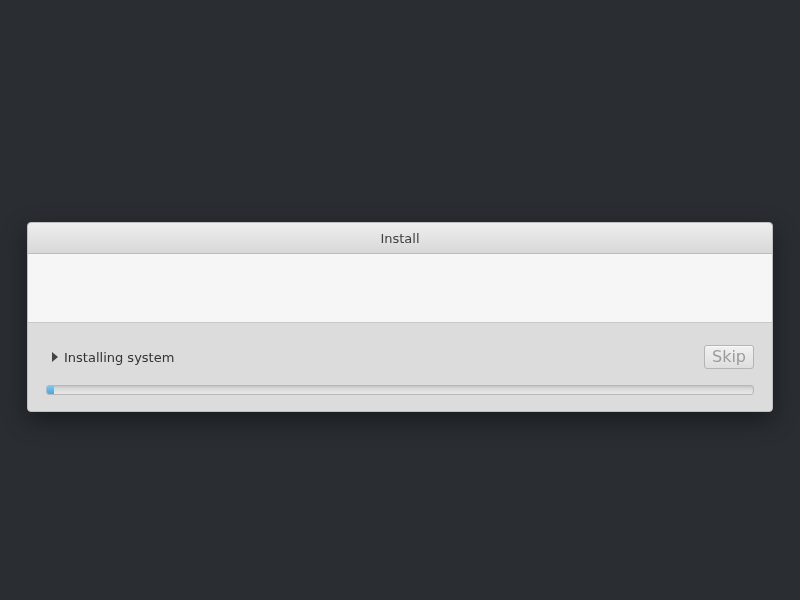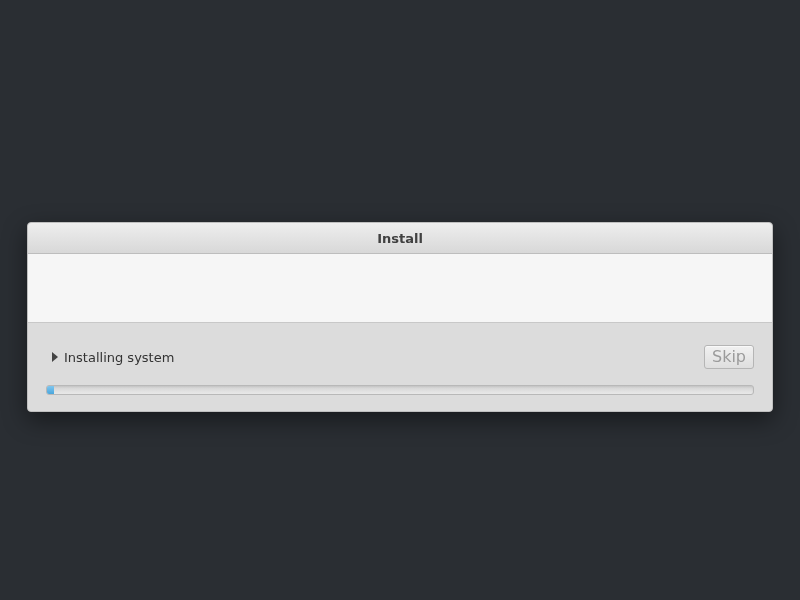--- a/index.html
+++ b/index.html
@@ -26,21 +26,21 @@
     flex-direction: column;
   }
   .titlebar {
     height: 31px;
     background: linear-gradient(to bottom, #eeeeee, #d8d8d8);
     border-bottom: 1px solid #bdbdbd;
     border-radius: 4px 4px 0 0;
     display: flex;
     align-items: center;
     justify-content: center;
-    font-weight: bold;
+    font-weight: normal;
     color: #414141;
   }
   .content-top {
     height: 69px;
     background: #f6f6f6;
     border-bottom: 1px solid #c8c8c8;
   }
   .status-area {
     flex: 1;
     background: #dcdcdc;

